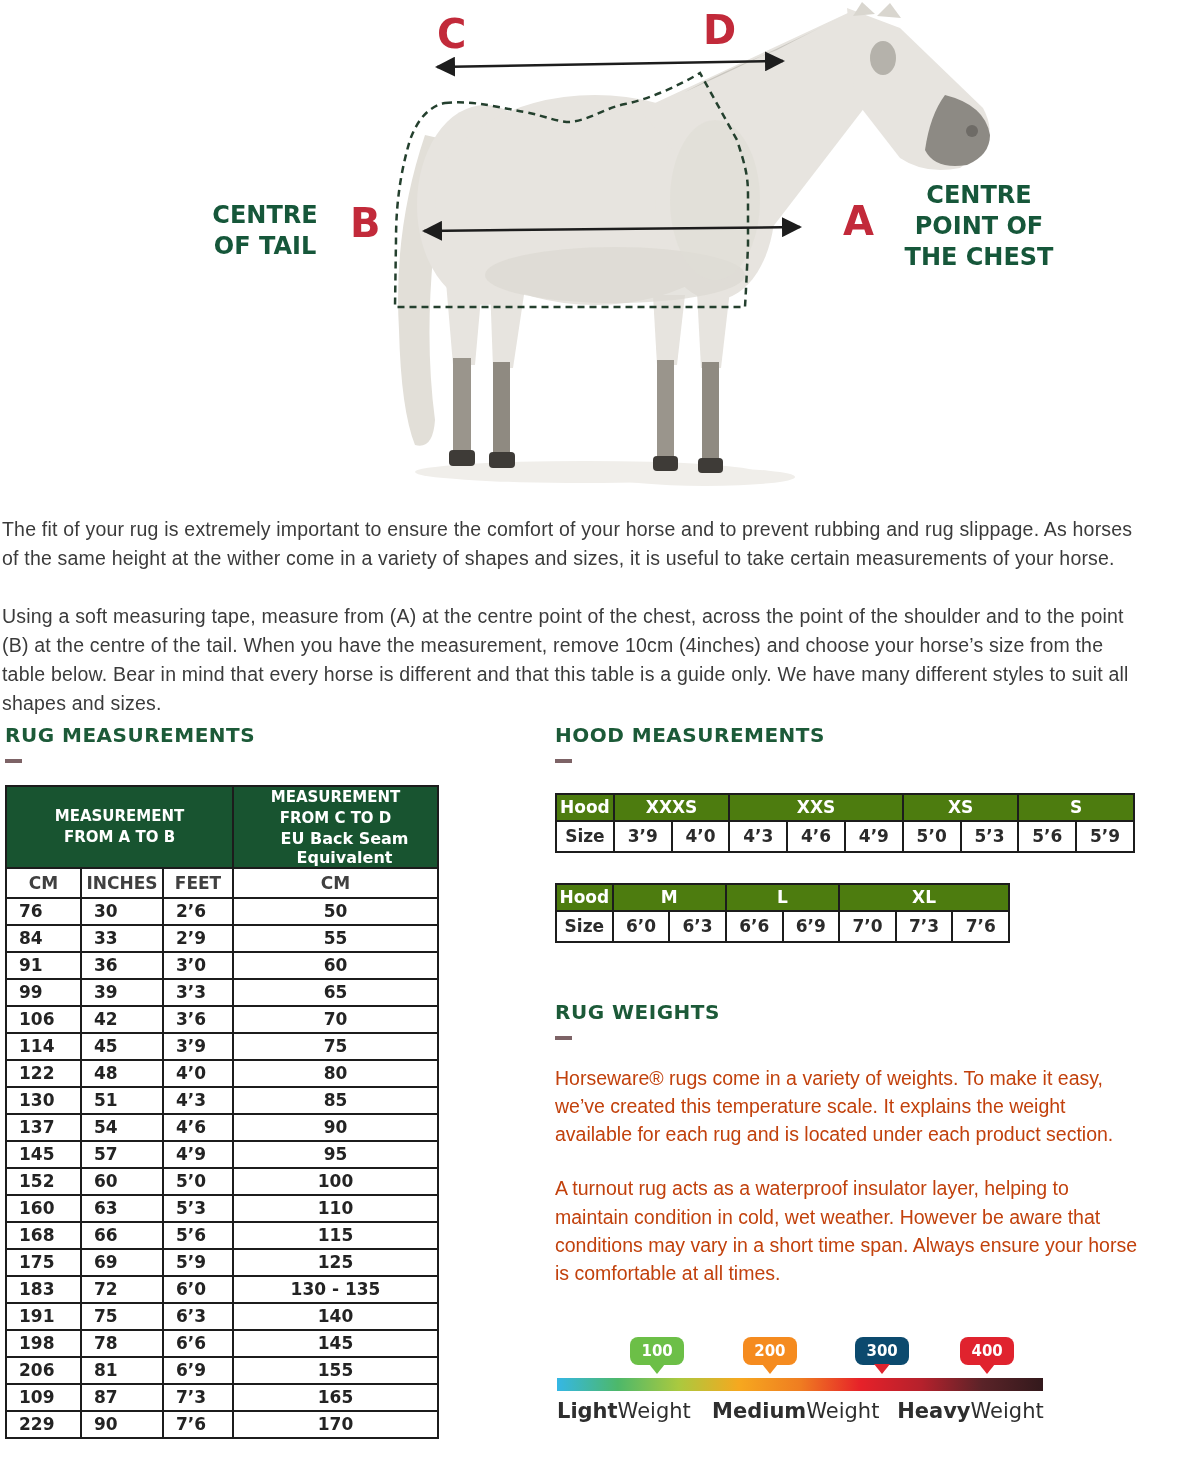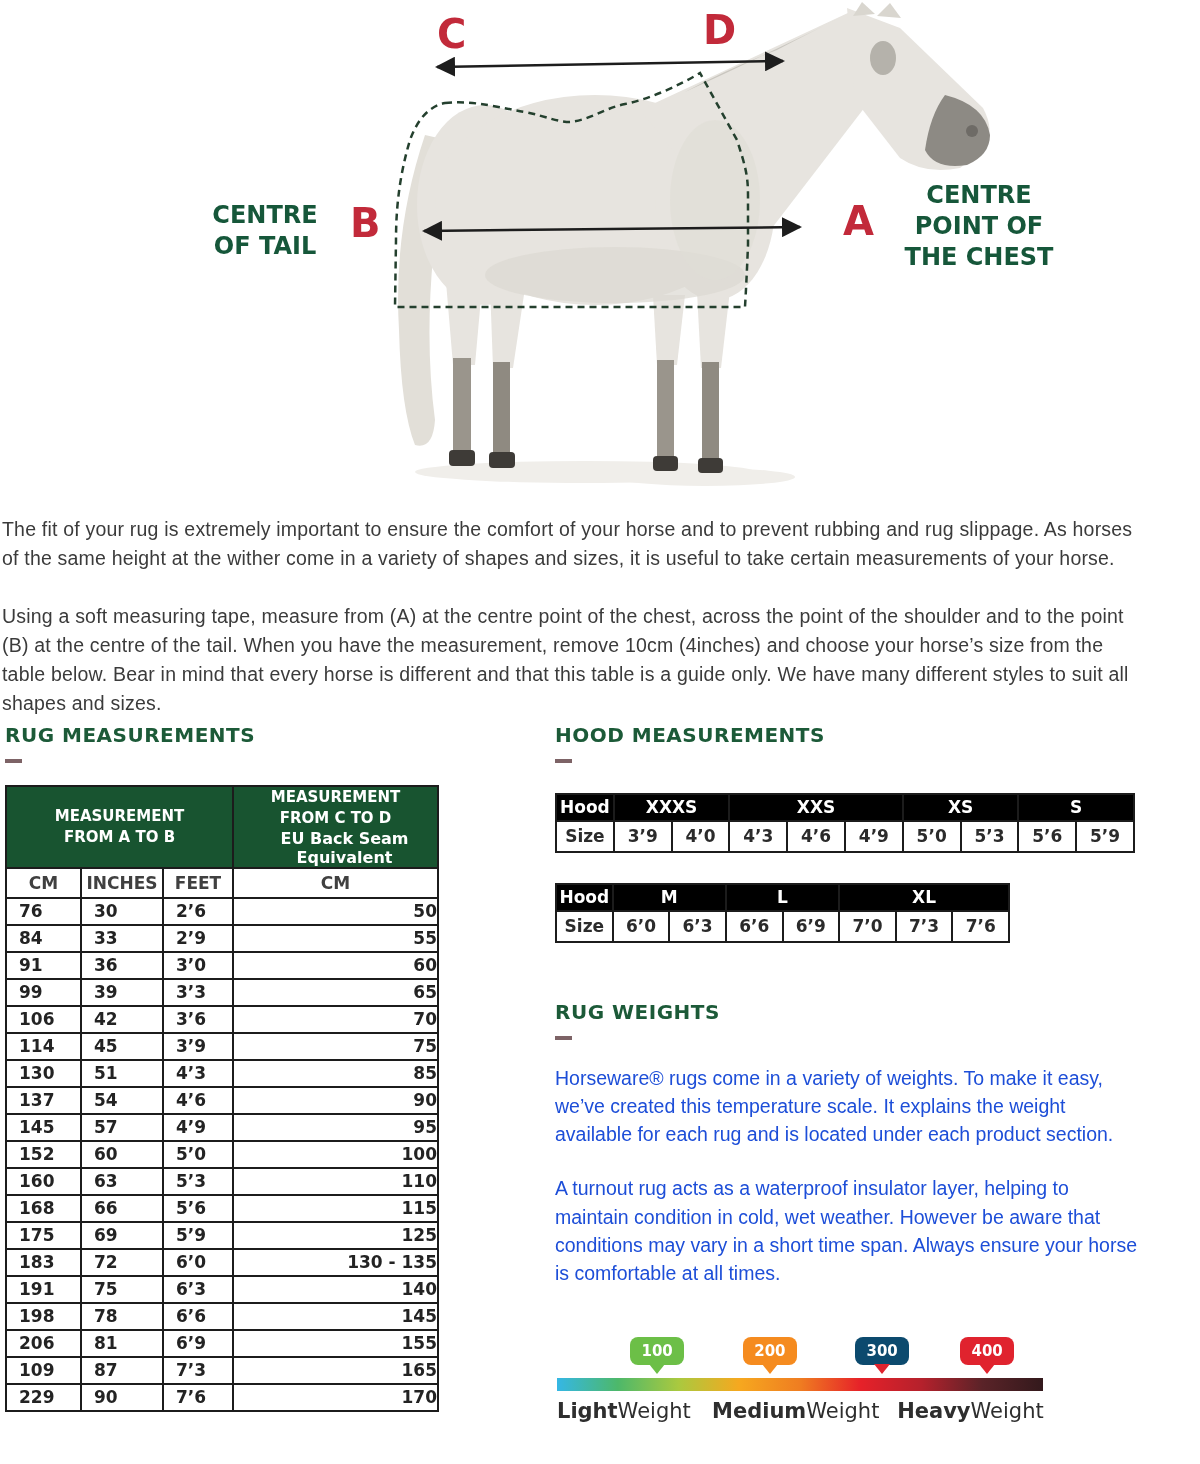--- a/index.html
+++ b/index.html
@@ -36,31 +36,31 @@
   table { border-collapse:collapse; font-family:"DejaVu Sans", sans-serif; }
   #rug-table { width:432px; margin-top:22px; table-layout:fixed; border:2px solid #8b5cf6; }
   #rug-table th, #rug-table td { border:2px solid #1c1c1c; }
   #rug-table .ghead { background:#185430; color:#ffffff; height:72px;
       text-align:center; font-size:15px; font-weight:bold; line-height:1.4; }
   #rug-table .ghead .small { display:block; font-size:16px; line-height:1.2;padding-left:18px; }
   #rug-table .colhead td { color:#404040; font-weight:bold; font-size:17px;
       height:30px; text-align:center; }
   #rug-table tbody td { height:27px; font-size:17px; font-weight:bold; color:#232323;
       padding-left:12px; }
-  #rug-table tbody td:last-child { text-align:right; padding-left:0; }
+  #rug-table tbody td:last-child { text-align:center; padding-left:0; }
   .w1{width:75px}.w2{width:82px}.w3{width:70px}.w4{width:205px}
   
   .hood-table { border:2px solid #1c1c1c; table-layout:fixed; }
   .hood-table th, .hood-table td { border:2px solid #1c1c1c; text-align:center; }
-  .hood-table th { background:#000000; color:#ffffff; font-size:17px; font-weight:bold; height:27px; }
+  .hood-table th { background:#4d7c0f; color:#ffffff; font-size:17px; font-weight:bold; height:27px; }
   .hood-table td { font-size:17px; font-weight:bold; color:#2b2b2b; height:31px; background:#fff; }
   #hood-table-1 { width:580px; margin-top:30px; }
   #hood-table-2 { width:455px; margin-top:30px; }
   .col-right h2.rug-weights { margin-top:57px; }
-  .col-right p { font-size:19.5px; line-height:1.45; color:#1d4ed8; margin-top:26px; width:585px; }
+  .col-right p { font-size:19.5px; line-height:1.45; color:#c2410c; margin-top:26px; width:585px; }
   .col-right p.first { margin-top:24px; }
   
   .scale { position:relative; margin-top:50px; width:486px; margin-left:2px; height:100px; }
   .badge { position:absolute; top:0; transform:translateX(-50%); width:54px; height:28px;
       border-radius:8px; color:#fff; font-family:"DejaVu Sans", sans-serif; font-weight:bold;
       font-size:15px; text-align:center; line-height:28px; }
   .badge .ptr { position:absolute; left:50%; top:27px; transform:translateX(-50%);
       width:0; height:0; border-left:8px solid transparent; border-right:8px solid transparent;
       border-top:10px solid #000; }
   .bar { position:absolute; left:0; top:41px; width:486px; height:13px; }
@@ -201,20 +201,26 @@
             <td>3’6</td>
             <td>70</td>
           </tr>
           <tr>
             <td>114</td>
             <td>45</td>
             <td>3’9</td>
             <td>75</td>
           </tr>
           <tr>
+            <td>122</td>
+            <td>48</td>
+            <td>4’0</td>
+            <td>80</td>
+          </tr>
+          <tr>
             <td>130</td>
             <td>51</td>
             <td>4’3</td>
             <td>85</td>
           </tr>
           <tr>
             <td>137</td>
             <td>54</td>
             <td>4’6</td>
             <td>90</td>

